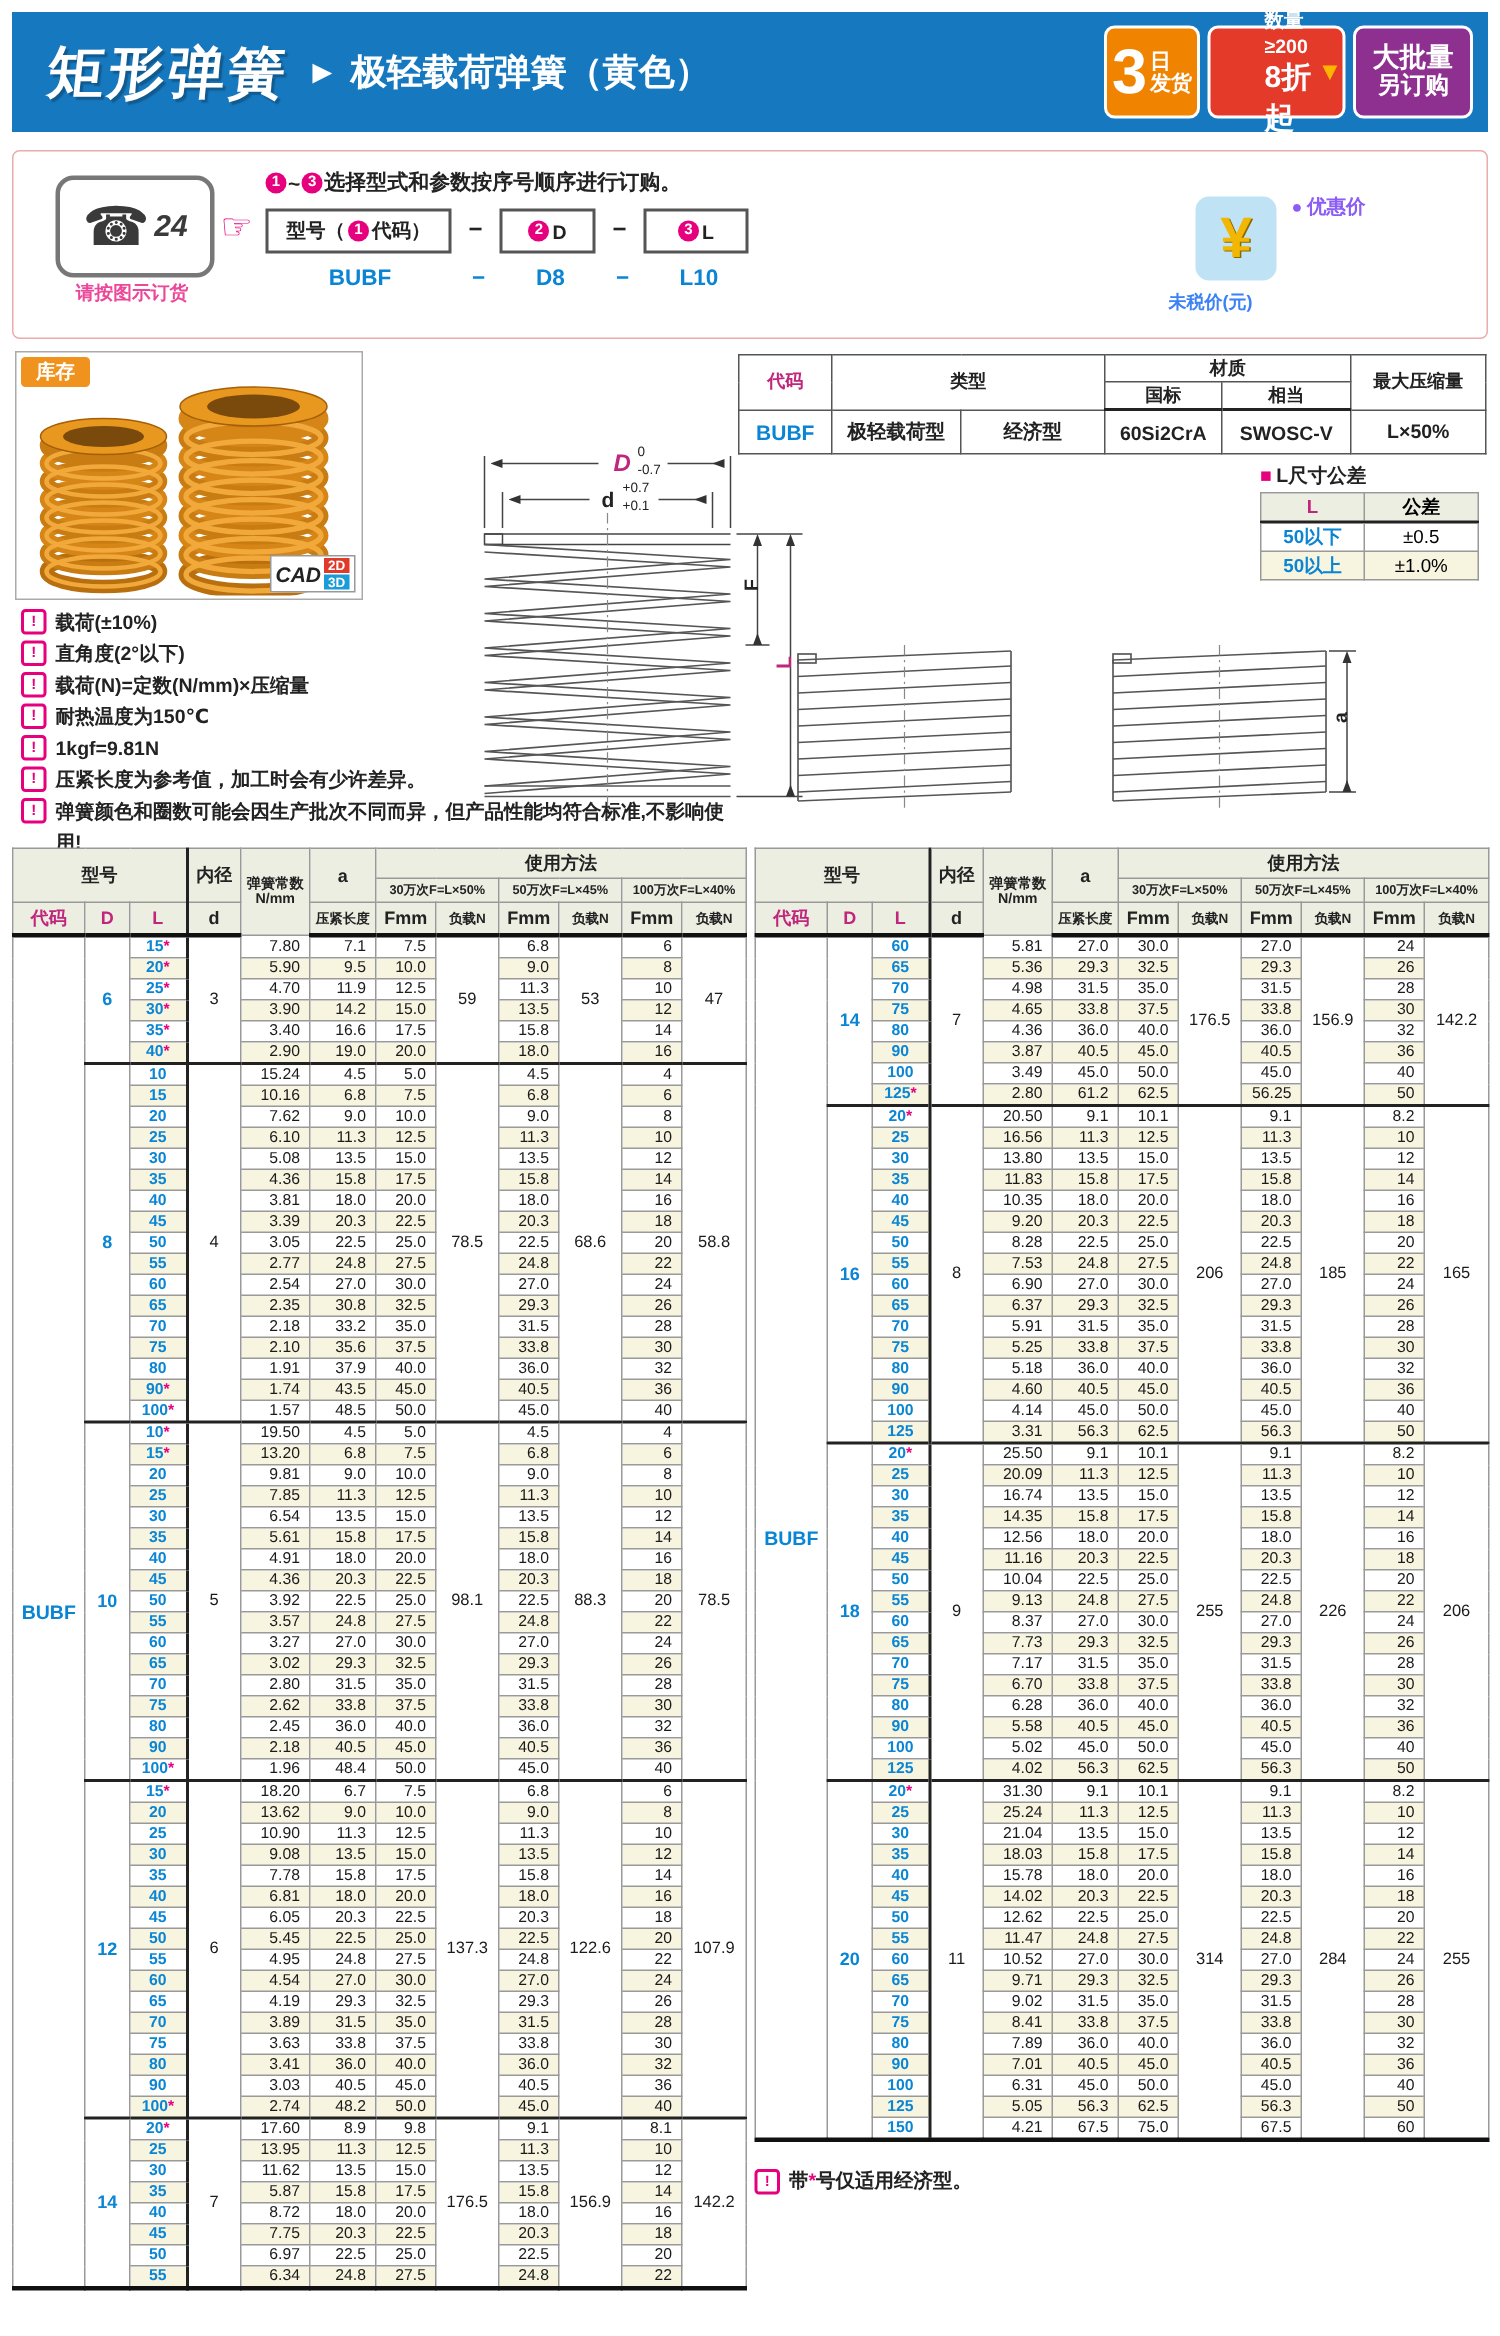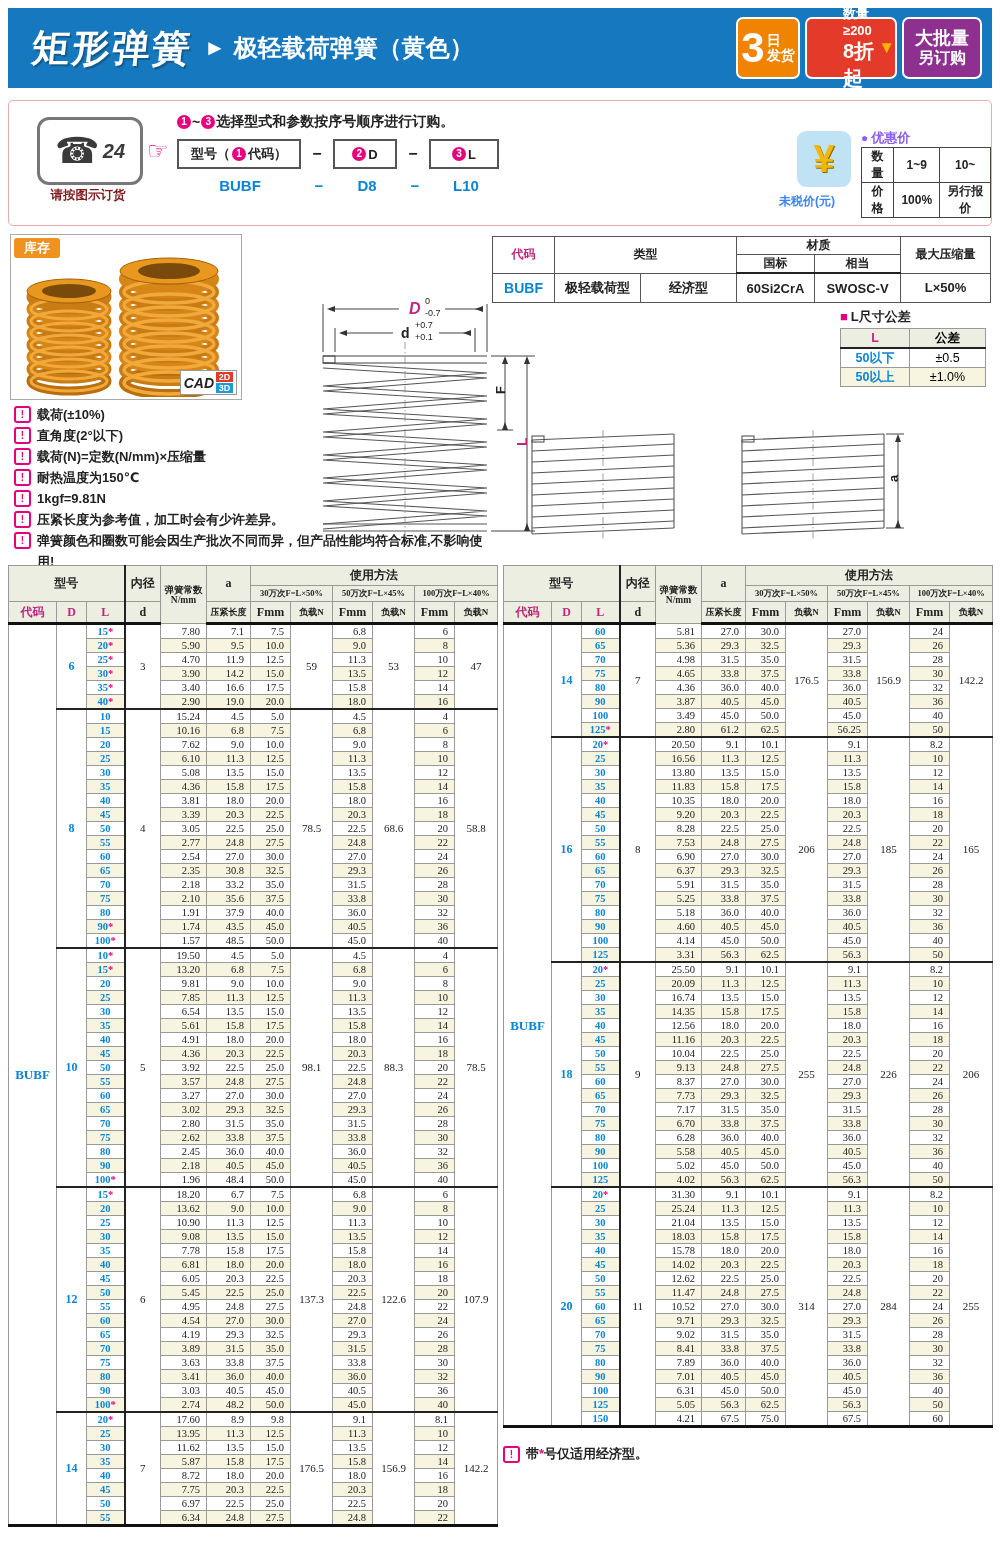--- a/index.html
+++ b/index.html
@@ -26,21 +26,21 @@
   .badge3 .l1{font-size:18px;line-height:20px;}
   .badge3 .l2{font-size:16px;line-height:20px;}
   
   .orderbox{position:absolute;left:8px;top:100px;width:984px;height:126px;border:1px solid #eaabab;
             border-radius:5px;box-sizing:border-box;}
   .phonebox{position:absolute;left:28px;top:16px;width:100px;height:62px;border:3px solid #777;
             border-radius:12px;display:flex;align-items:center;justify-content:center;gap:3px;}
   .phonebox .ph{font-size:36px;color:#3a3a3a;line-height:36px;}
   .phonebox .n24{font-size:20px;font-weight:bold;font-style:italic;color:#3a3a3a;}
   .phonelabel{position:absolute;left:14px;top:86px;width:130px;text-align:center;
-              font-size:12.5px;font-weight:bold;color:#7f1d1d;}
+              font-size:12.5px;font-weight:bold;color:#ec4899;}
   .finger{position:absolute;left:138px;top:36px;font-size:24px;color:#e6007e;}
   .instr{position:absolute;left:168px;top:12px;font-size:14px;font-weight:bold;color:#222;
          display:flex;align-items:center;gap:1px;}
   .circ{display:inline-block;width:14px;height:14px;border-radius:50%;background:#e6007e;color:#fff;
         font-size:10px;line-height:14px;text-align:center;font-weight:bold;}
   .pnrow{position:absolute;left:168px;top:38px;display:flex;align-items:center;}
   .pnbox{height:30px;border:2px solid #555;background:#fff;display:flex;align-items:center;
          justify-content:center;gap:2px;font-size:13px;font-weight:bold;color:#222;box-sizing:border-box;}
   .pnb1{width:124px;} .pnb2{width:64px;} .pnb3{width:70px;}
   .pndash{width:32px;text-align:center;font-size:16px;font-weight:bold;color:#222;}
@@ -91,21 +91,21 @@
   .toltable{border-collapse:collapse;width:146px;}
   .toltable th,.toltable td{border:1px solid #999;text-align:center;height:18px;font-size:12.5px;padding:0;}
   .toltable th{background:#eceee2;font-weight:bold;}
   .toltable .mg{color:#c0267c;}
   .toltable td.lv{color:#0a85d4;font-weight:bold;}
   .toltable tr.alt{background:#f7f4df;}
   .toltable thead th{border-bottom:2px solid #222;}
   
   .speccol{position:absolute;top:565px;}
   .specL{left:8px;} .specR{left:503px;}
-  .spec{border-collapse:collapse;table-layout:fixed;width:489px;font-family:Liberation Serif, serif;}
+  .spec{border-collapse:collapse;table-layout:fixed;width:489px;}
   .spec th,.spec td{border:1px solid #999;padding:0;overflow:hidden;white-space:nowrap;}
   .spec{border:1px solid #333;border-bottom:3px solid #111;}
   .spec thead th{background:#eceee2;font-weight:bold;color:#222;font-size:12px;}
   .spec thead tr:nth-child(1) th{height:19px;}
   .spec thead tr:nth-child(2) th{height:15px;}
   .spec thead tr:nth-child(3) th{height:20px;border-bottom:3px solid #111;}
   .spec .cyc{font-size:8.5px;}
   .spec .sm{font-size:9px;}
   .spec .mg{color:#c0267c;font-size:12px;}
   .spec .h-k{font-size:9.5px;line-height:10px;}
@@ -191,34 +191,20 @@
     <span class="dd">−</span>
     <span class="c3">L10</span>
   </div>
   <div class="yentile">
       <span>¥</span>
     </div>
   <div class="pricenote">未税价(元)</div>
   <div class="pricetitle">
     <span class="dot">●</span><span>优惠价</span>
   </div>
-  <table class="pricetable">
-    <tbody>
-        <tr>
-      <td class="pt-h">数量</td>
-      <td class="pt-c1">1~9</td>
-      <td class="pt-c2">10~</td>
-    </tr>
-    <tr>
-      <td>价格</td>
-      <td>100%</td>
-      <td>另行报价</td>
-    </tr>
-  </tbody>
-    </table>
 </div>
 
 <div class="photobox">
   <div class="stocktag">库存</div>
   <svg width="228" height="162" viewBox="0 0 228 162">
 
     <g stroke-linecap="round" fill="none">
       <ellipse cx="58" cy="146" rx="38" ry="10" stroke="#b96f0e" stroke-width="9"></ellipse>
       <ellipse cx="58" cy="134" rx="38" ry="10" stroke="#c97c12" stroke-width="9"></ellipse>
       <ellipse cx="58" cy="122" rx="38" ry="10" stroke="#d68616" stroke-width="9"></ellipse>

